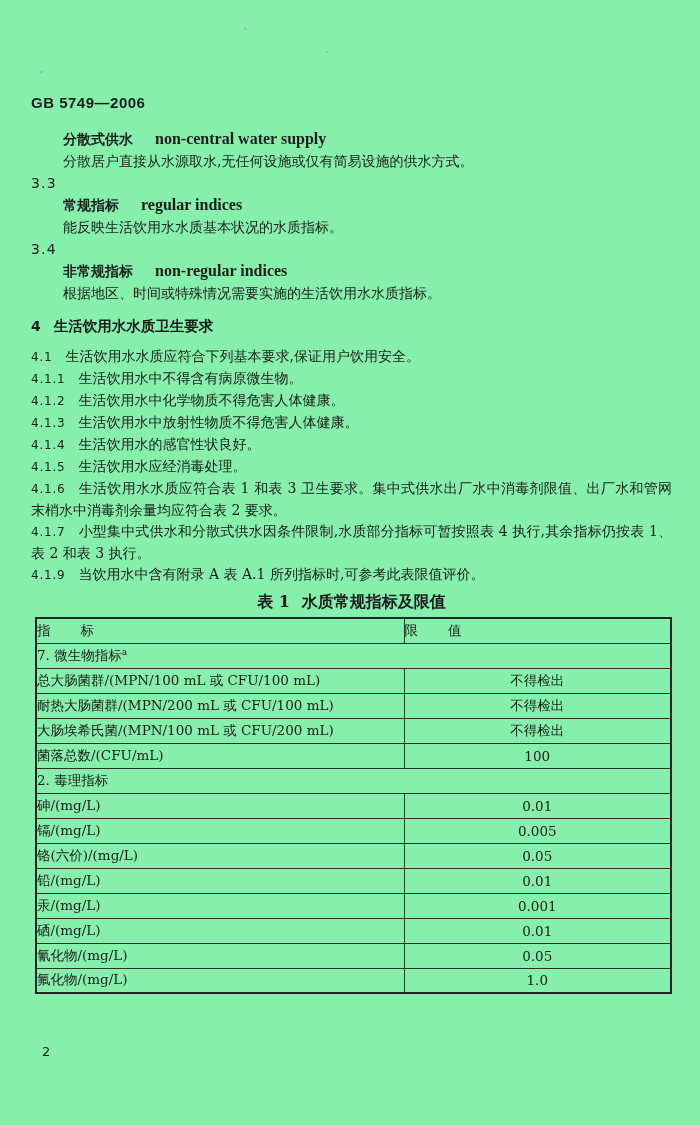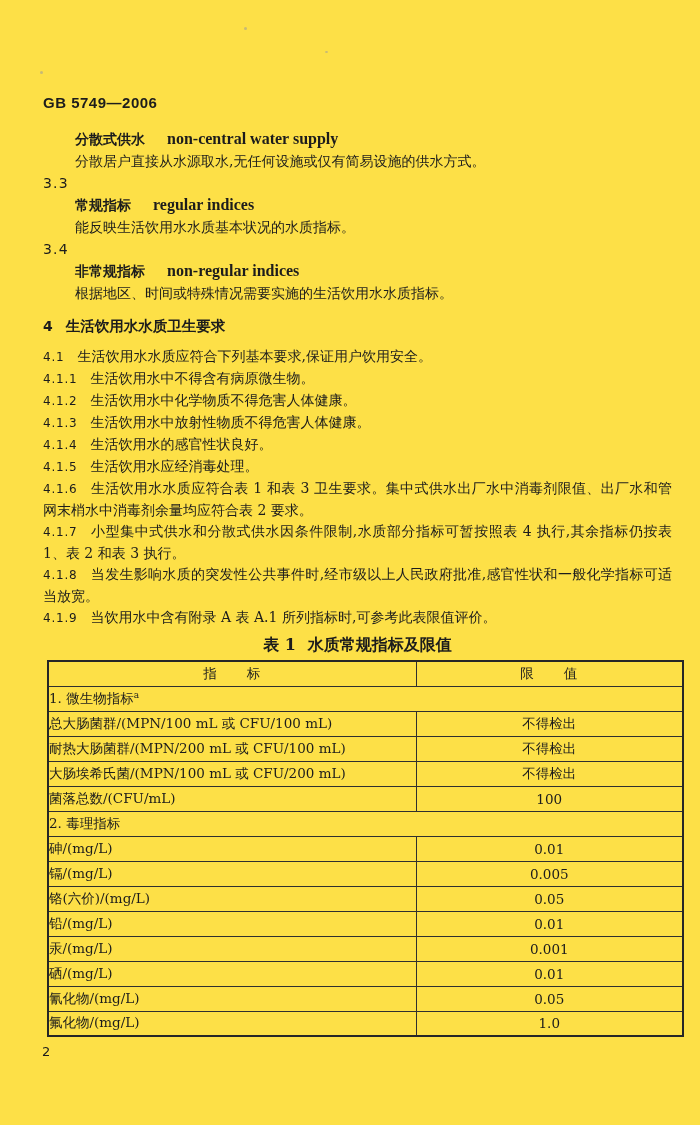--- a/index.html
+++ b/index.html
@@ -1,25 +1,24 @@
 <!DOCTYPE html>
 <html lang="zh"><head>
 <meta charset="utf-8">
 <style>
   * { box-sizing: border-box; }
   html,body { margin:0; padding:0; background:#ffffff; }
   .page {
     position: relative;
     width: 700px;
     height: 1125px;
-    background: #fde047;
+    background: #86efac;
     color: #1c1c1c;
     font-family: "DejaVu Serif", "Liberation Serif", serif;
     overflow: hidden;
-    padding-left: 12px;
   }
   .content { padding: 94px 28px 0 31px; }
 
   .gb-header {
     font-family: "Liberation Sans", sans-serif;
     font-weight: bold;
     font-size: 15px;
     letter-spacing: 0.5px;
     margin: 0 0 16px 0;
     line-height: 18px;
@@ -86,21 +85,21 @@
   table.t1 th, table.t1 td {
     border: 1px solid #2f2f2f;
     height: 25px;
     font-size: 13.5px;
     padding: 0;
     font-weight: normal;
     overflow: hidden;
     white-space: nowrap;
   }
   col.c1 { width: 368px; }
-  th.h { text-align: center; font-weight: bold; letter-spacing: 1px; margin-top: 48px; }
+  th.h { text-align: left; font-weight: bold; letter-spacing: 1px; margin-top: 48px; }
   td.ind { text-align: left; padding-left: 19px; }
   td.section { text-align: left; padding-left: 9px; }
   td.limit { text-align: center; }
   td.section sup { font-size: 9px; vertical-align: super; line-height: 0; }
 
   .page-num {
     position: absolute;
     left: 42px;
     top: 1044px;
     font-family: "DejaVu Sans", sans-serif;
@@ -142,37 +141,36 @@
     <p class="ch4-heading"><span class="num">4</span><span>生活饮用水水质卫生要求</span></p>
 
     <p class="clause"><span class="num">4.1</span><span>生活饮用水水质应符合下列基本要求,保证用户饮用安全。</span></p>
     <p class="clause"><span class="num">4.1.1</span><span>生活饮用水中不得含有病原微生物。</span></p>
     <p class="clause"><span class="num">4.1.2</span><span>生活饮用水中化学物质不得危害人体健康。</span></p>
     <p class="clause"><span class="num">4.1.3</span><span>生活饮用水中放射性物质不得危害人体健康。</span></p>
     <p class="clause"><span class="num">4.1.4</span><span>生活饮用水的感官性状良好。</span></p>
     <p class="clause"><span class="num">4.1.5</span><span>生活饮用水应经消毒处理。</span></p>
     <p class="clause"><span class="num">4.1.6</span><span>生活饮用水水质应符合表 1 和表 3 卫生要求。集中式供水出厂水中消毒剂限值、出厂水和管网末梢水中消毒剂余量均应符合表 2 要求。</span></p>
     <p class="clause"><span class="num">4.1.7</span><span>小型集中式供水和分散式供水因条件限制,水质部分指标可暂按照表 4 执行,其余指标仍按表 1、表 2 和表 3 执行。</span></p>
-    <p class="clause"><span class="num">4.1.8</span><span>当发生影响水质的突发性公共事件时,经市级以上人民政府批准,感官性状和一般化学指标可适当放宽。</span></p>
     <p class="clause"><span class="num">4.1.9</span><span>当饮用水中含有附录 A 表 A.1 所列指标时,可参考此表限值评价。</span></p>
 
     <p class="table-caption"><span class="cap-no">表 1</span><span>水质常规指标及限值</span></p>
 
     <table class="t1">
       <colgroup>
           <col class="c1">
           <col>
         </colgroup>
       <tbody>
           <tr>
         <th class="h">指　　标</th>
         <th class="h">限　　值</th>
       </tr>
       <tr>
-        <td class="section" colspan="2"><span>1. 微生物指标</span><sup>a</sup></td>
+        <td class="section" colspan="2"><span>7. 微生物指标</span><sup>a</sup></td>
       </tr>
       <tr>
         <td class="ind">总大肠菌群/(MPN/100 mL 或 CFU/100 mL)</td>
         <td class="limit">不得检出</td>
       </tr>
       <tr>
         <td class="ind">耐热大肠菌群/(MPN/200 mL 或 CFU/100 mL)</td>
         <td class="limit">不得检出</td>
       </tr>
       <tr>

